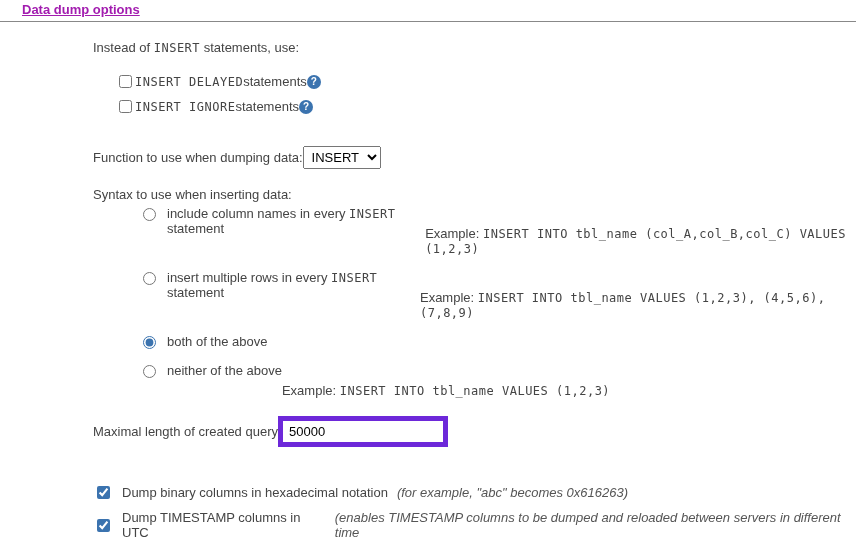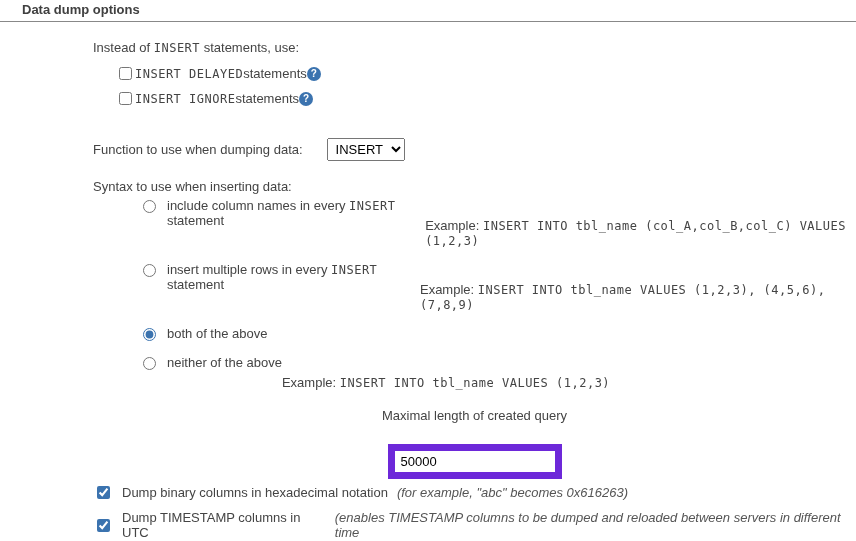--- a/index.html
+++ b/index.html
@@ -6,33 +6,34 @@
       font-family: sans-serif;
       font-size: 13px;
       color: #444;
       margin: 0;
       padding: 0;
       width: 856px;
     }
     .section-title {
       font-weight: bold;
       font-size: 13px;
-      color: #404040;
+      color: #a21caf;
       padding: 2px 0 4px 22px;
       border-bottom: 1px solid #888;
+      text-decoration: underline;
       margin-bottom: 18px;
     }
     .content {
       padding-left: 93px;
     }
     .row {
       margin-bottom: 4px;
     }
     .intro-line {
-      margin-bottom: 9px;
+      margin-bottom: 17px;
     }
     .code {
       font-family: monospace;
       font-size: 12px;
       letter-spacing: 0.5px;
     }
     .sub-options {
       padding-left: 22px;
     }
     .cb-row {
@@ -51,21 +52,21 @@
       line-height: 14px;
       text-align: center;
       font-weight: bold;
     }
     .block-space {
       height: 24px;
     }
     .lbl-select-row {
       display: flex;
       align-items: center;
-      gap: 24px;
+      gap: 0;
       margin-bottom: 18px;
     }
     select {
       font-size: 13px;
       padding: 2px 4px;
     }
     .radio-group {
       padding-left: 45px;
       margin-bottom: 18px;
     }
@@ -81,29 +82,28 @@
     .radio-labels {
       display: flex;
       flex-direction: row;
     }
     .example-line {
       margin-top: 20px;
     }
     .maxlen-row {
       display: flex;
       align-items: center;
-      gap: 21px;
-      margin-bottom: 4px;
-      flex-direction: column;
+      gap: 0;
+      margin-bottom: 36px;
     }
     input[type="text"] {
       font-size: 13px;
       padding: 3px 6px;
       width: 148px;
-      border: 7px solid #6d28d9;
+      border: 5px solid #6d28d9;
     }
     .cb-wide-row {
       display: flex;
       align-items: center;
       gap: 9px;
       margin-bottom: 8px;
     }
     .italic-note {
       font-style: italic;
       color: #555;

